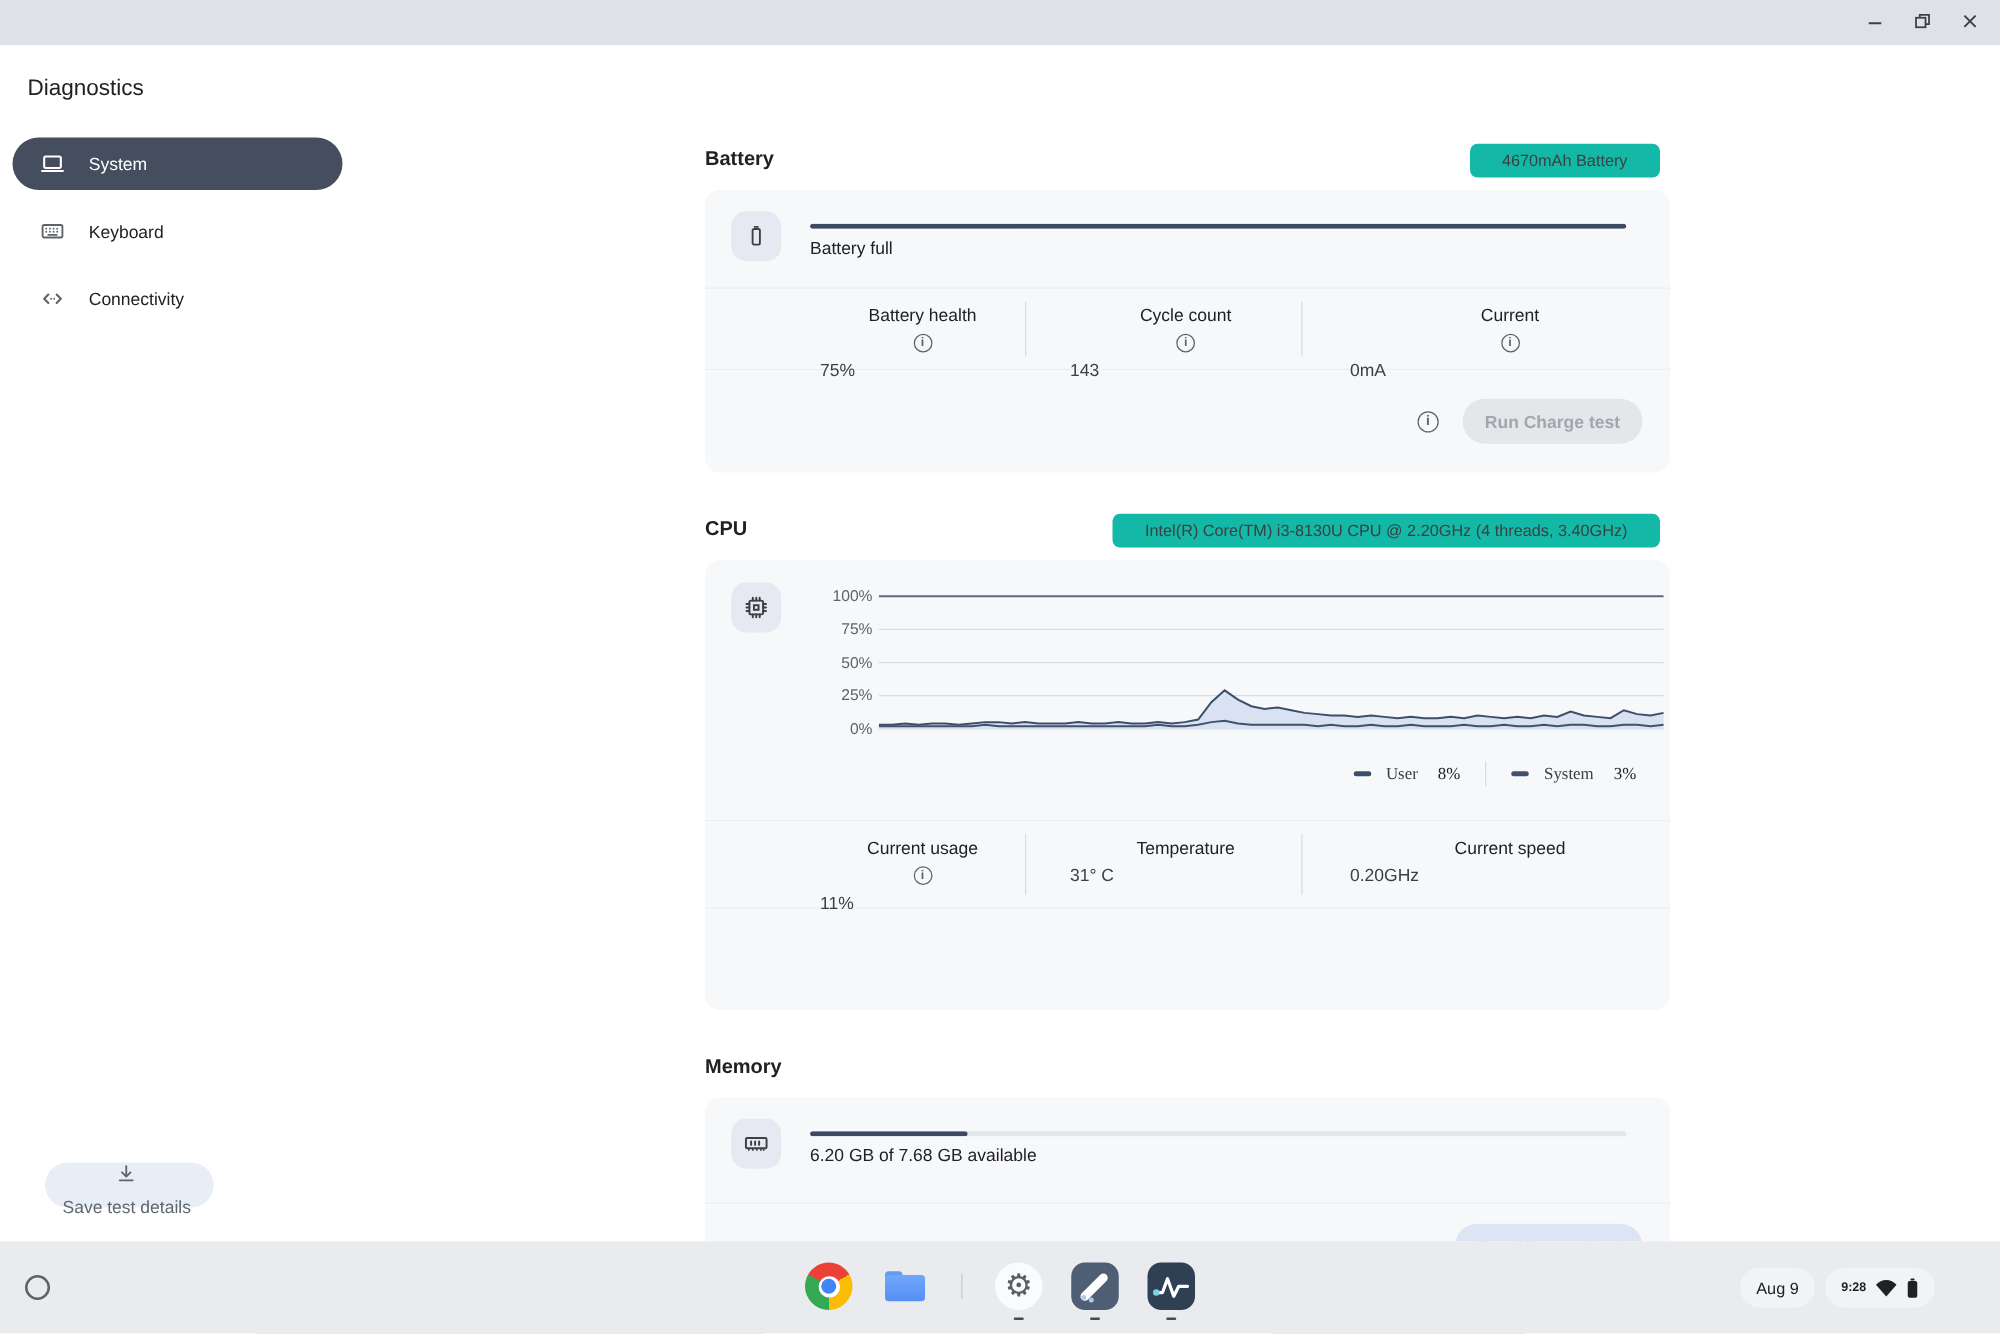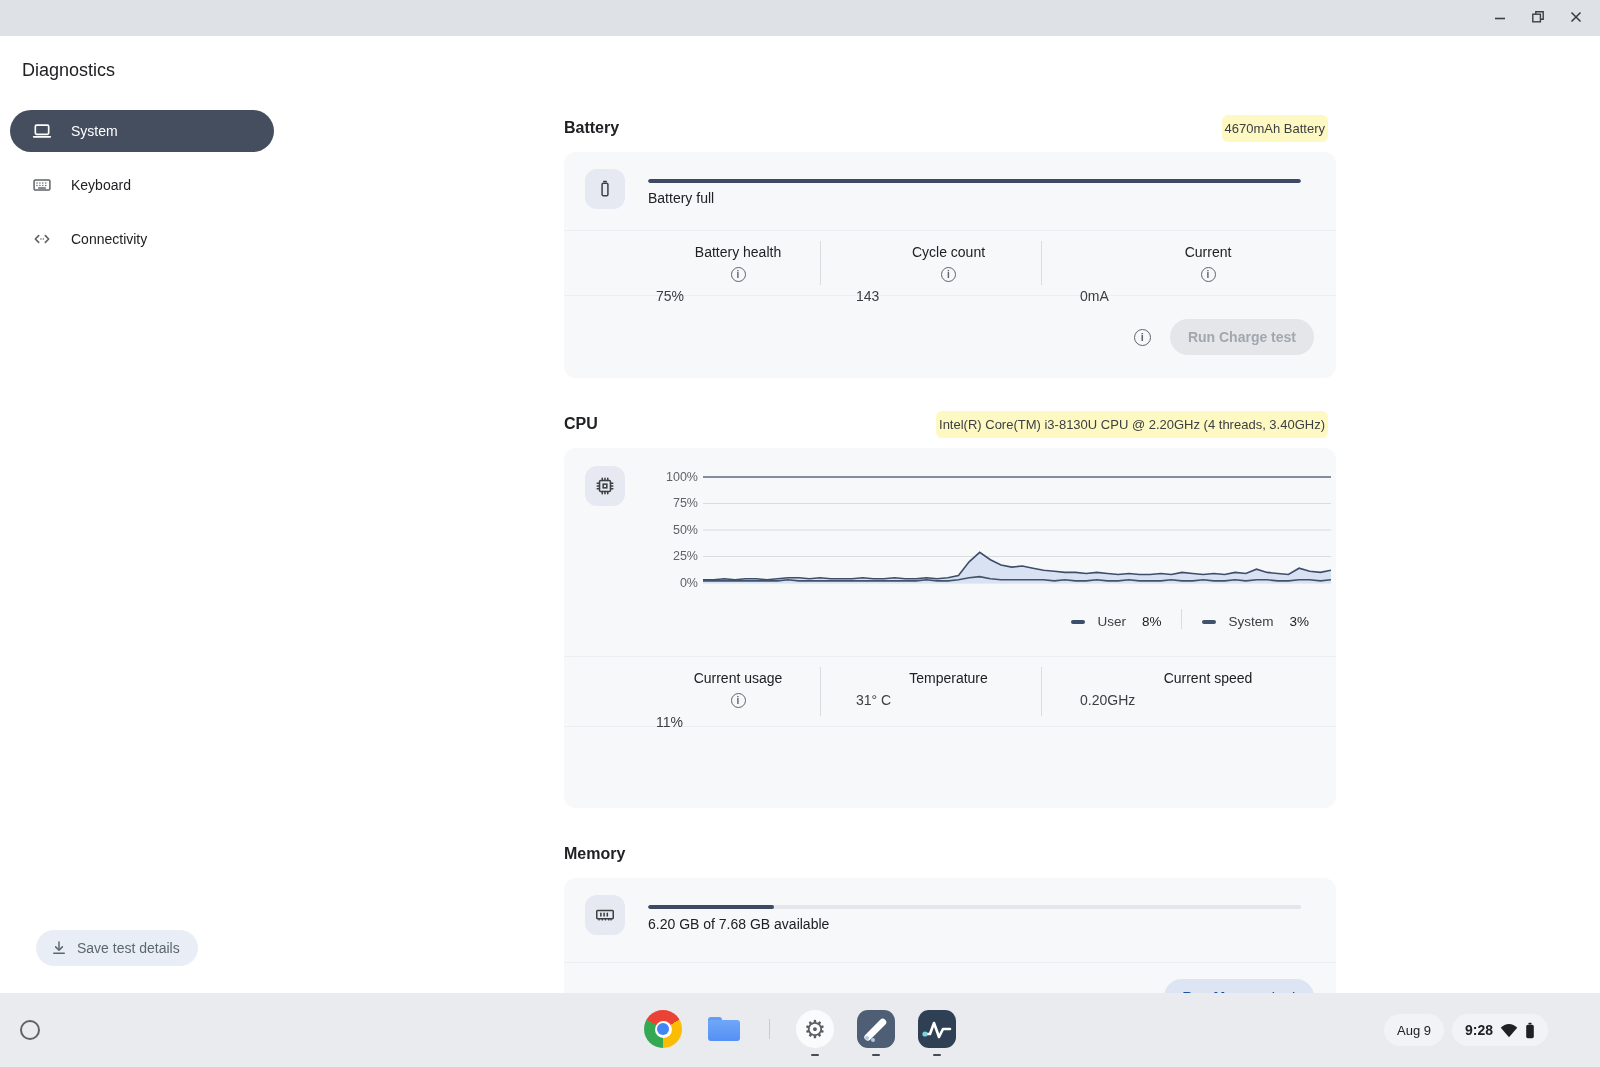--- a/index.html
+++ b/index.html
@@ -21,29 +21,29 @@
   .sidebar { position:absolute; left:10px; top:74px; width:264px; }
   .nav-item { display:flex; align-items:center; gap:19px; height:42px; padding-left:22px;
               border-radius:21px; font-size:14px; color:#202124; cursor:pointer; margin-bottom:12px; }
   .nav-item .nav-icon { display:flex; color:#5F6368; }
   .nav-item.selected { background:#454E5E; color:#fff; font-weight:500; }
   .nav-item.selected .nav-icon { color:#fff; }
 
   .save-btn { position:absolute; left:36px; top:894px; height:36px; border:none; border-radius:18px;
               background:#E9EEF6; color:#5C6670; font-size:14px; font-weight:500;
               display:flex; align-items:center; gap:9px; padding:0 18px 0 14px; cursor:pointer;
-              font-family:inherit; }
+              font-family:inherit;flex-direction:column; }
   .save-btn .save-icon { display:flex; color:#5C6670; }
 
   
   .panel { position:absolute; left:536px; top:0; width:772px; height:100%;margin-left:28px; }
   .section-header { position:absolute; left:0; right:0; height:30px; padding-right:8px;
                     display:flex; justify-content:space-between; align-items:center; }
   .section-title { font-size:16px; font-weight:600; color:#202124; }
-  .badge { background:#fef9c3; border-radius:6px; padding:6px 3px; font-size:13px; color:#3C4043; white-space:nowrap; }
+  .badge { background:#14b8a6; border-radius:6px; padding:6px 26px; font-size:13px; color:#3C4043; white-space:nowrap; }
 
   .card { position:absolute; left:0; width:772px; background:#F7F8FA; border-radius:12px; overflow:hidden; }
   .battery-header { top:77px; }
   .battery-card  { top:116px; height:226px; }
   .cpu-header    { top:373px; }
   .cpu-card      { top:412px; height:360px; }
   .memory-header { top:803px; }
   .memory-card   { top:842px; height:180px; }
 
   .icon-tile { position:absolute; left:21px; top:17px; width:40px; height:40px; border-radius:12px;
@@ -80,21 +80,21 @@
 
   .btn { height:36px; border:none; border-radius:18px; padding:0 18px; font-size:14px; font-weight:600;
          font-family:inherit; cursor:pointer; }
   .btn-disabled { background:#E4E6EA; color:#A2A7AE; cursor:default; }
   .btn-tonal { background:#DDE5F5; color:#1C4E9E; }
 
   
   .chart { position:absolute; inset:0; }
   .ytick { position:absolute; right:638px; transform:translateY(-50%); font-size:12.5px; color:#5F6368; }
   .cpu-plot { position:absolute; left:139px; top:27px; }
-  .legend { position:absolute; right:27px; top:161px; display:flex; align-items:flex-end; }
+  .legend { position:absolute; right:27px; top:161px; display:flex; align-items:center;font-family:Liberation Serif, serif; }
   .legend-item { display:flex; align-items:center; }
   .swatch { width:14px; height:4px; border-radius:2px; background:#3D4E6B; margin-right:12px; }
   .legend-label { font-size:13.5px; color:#3C4043; margin-right:16px; }
   .legend-value { font-size:13.5px; color:#202124; }
   .legend .vdiv { height:20px; margin:0 20px; }
 
   
   .shelf { position:absolute; left:0; right:0; bottom:0; height:74px; background:#E9EBEE;
            display:flex; align-items:center; }
   .launcher { position:absolute; left:17px; top:50%; transform:translateY(-50%);
@@ -127,21 +127,21 @@
   .app-square { width:38px; height:38px; border-radius:11px; display:flex; align-items:center; justify-content:center; }
   .screencast-bg { background:#4E5E74; overflow:hidden; }
   .diagnostics-bg { background:#2F4054; }
 
   .shelf-right { position:absolute; right:52px; top:50%; transform:translateY(-50%);
                  display:flex; align-items:center; gap:8px; }
   .chip { height:32px; border-radius:16px; background:#F1F3F6; display:flex; align-items:center;
           padding:0 13px; cursor:pointer; }
   .date-chip { font-size:13px; font-weight:500; color:#202124; }
   .status-tray { gap:7px; }
-  .tray-time { font-size:14px; font-weight:600; color:#202124; }
+  .tray-time { font-size:10px; font-weight:600; color:#202124; }
   .tray-icn { display:flex; }
 </style>
 </head>
 <body>
 
 <div class="screen">
 
   <header class="titlebar">
     <div class="win-controls">
       <button class="win-btn" title="Minimize">

